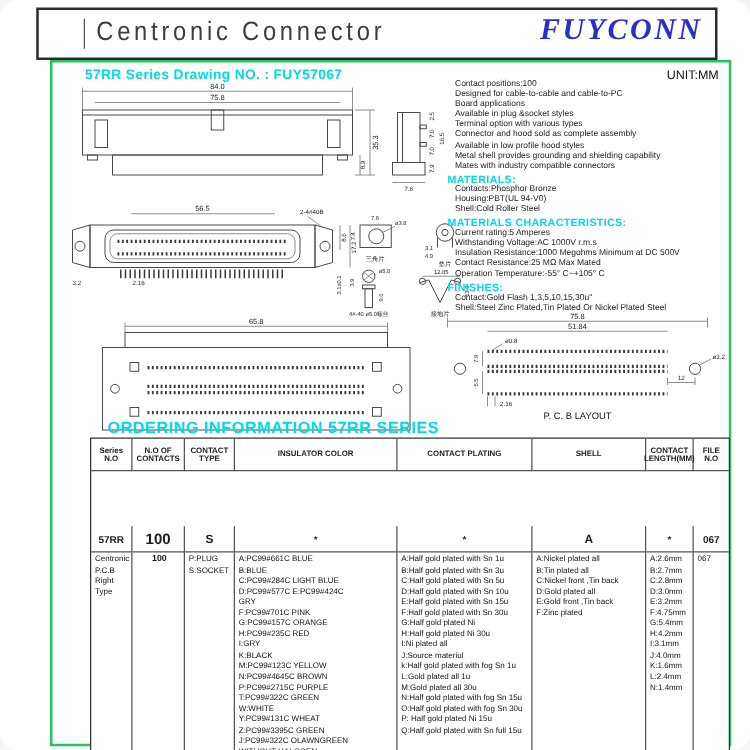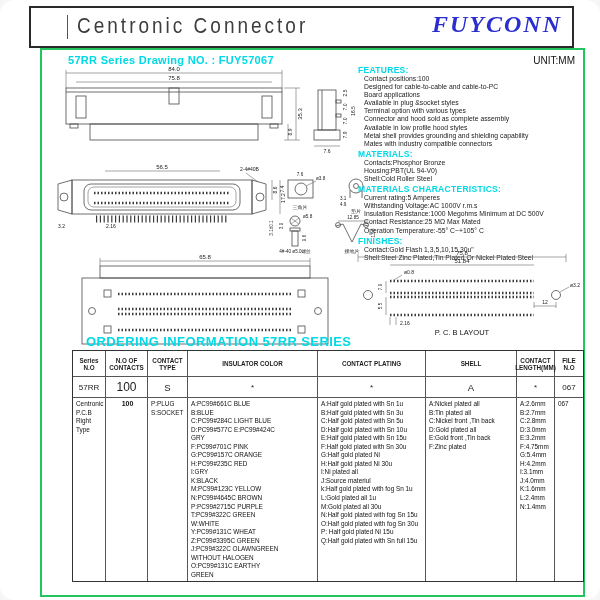--- a/index.html
+++ b/index.html
@@ -29,21 +29,21 @@
   .dim5{font-size:5px;fill:#222;}
   .dim45{font-size:4.6px;fill:#222;}
   .cjk{font-size:5px;fill:#222;}
   
   .ord-h{position:absolute;left:44px;top:284px;font-size:13px;font-weight:bold;color:#00d9e6;letter-spacing:.4px;text-align:right;}
   
   .tbl{position:absolute;left:30px;top:300px;width:510px;display:grid;grid-template-columns:33px 42px 40px 130px 108px 91px 38px 28px;border:1.5px solid #333;background:#fff;}
   .tbl>div{border-right:1px solid #555;border-bottom:1px solid #555;box-sizing:border-box;}
   .tbl>div:nth-child(8n){border-right:none;}
   .th{font-size:6.3px;font-weight:bold;display:flex;align-items:center;justify-content:center;text-align:center;height:26px;padding:1px;line-height:7px;}
-  .tc{display:flex;align-items:center;justify-content:center;height:21px;font-weight:normal;font-size:8px;}
+  .tc{display:flex;align-items:center;justify-content:center;height:21px;font-weight:bold;font-size:8px;margin-top:44px;}
   .tc.big{font-size:12px;}
   .tc.mid{font-size:9.5px;}
   .td{font-size:6.4px;line-height:8.55px;padding:2px 1px 2px 3px;color:#111;}
   .td.ctr{text-align:center;font-weight:bold;font-size:7px;}
   .tbl>div:nth-last-child(-n+8){border-bottom:none;}
 </style>
 </head>
 <body>
 
 <div class="page">
@@ -165,21 +165,20 @@
       <line class="dots" x1="58" y1="76" x2="232" y2="76"></line>
       <rect class="ln" x="44" y="36" width="7" height="7"></rect>
         <rect class="ln" x="238" y="36" width="7" height="7"></rect>
       <rect class="ln" x="44" y="72" width="7" height="7"></rect>
         <rect class="ln" x="238" y="72" width="7" height="7"></rect>
       <circle class="ln" cx="32" cy="57" r="3.5"></circle>
         <circle class="ln" cx="258" cy="57" r="3.5"></circle>
     </svg>
 
     <div class="rcol">
-      <div class="sec-h">FEATURES:</div>
       <div class="sec-l">
           <div>Contact positions:100</div>
           <div>Designed for cable-to-cable and cable-to-PC</div>
           <div>Board applications</div>
           <div>Available in plug &amp;socket styles</div>
           <div>Terminal option with various types</div>
           <div>Connector and hood sold as complete assembly</div>
           <div>Available in low profile hood styles</div>
           <div>Metal shell provides grounding and shielding capability</div>
           <div>Mates with industry compatible connectors</div>

